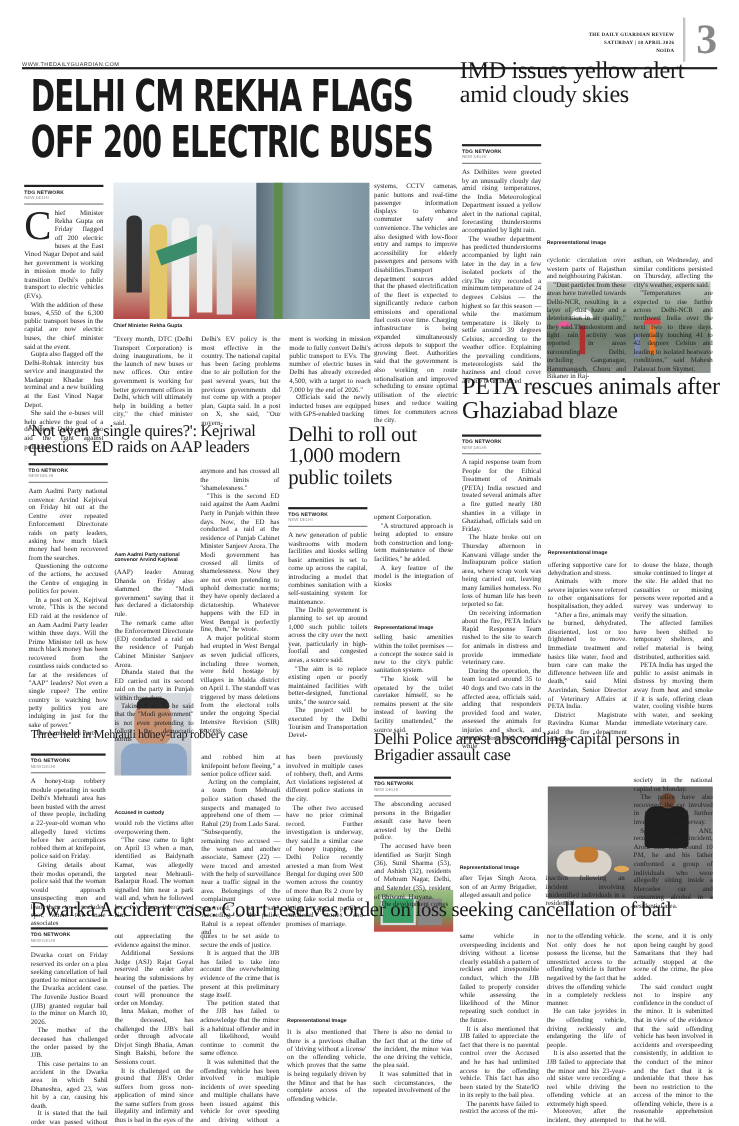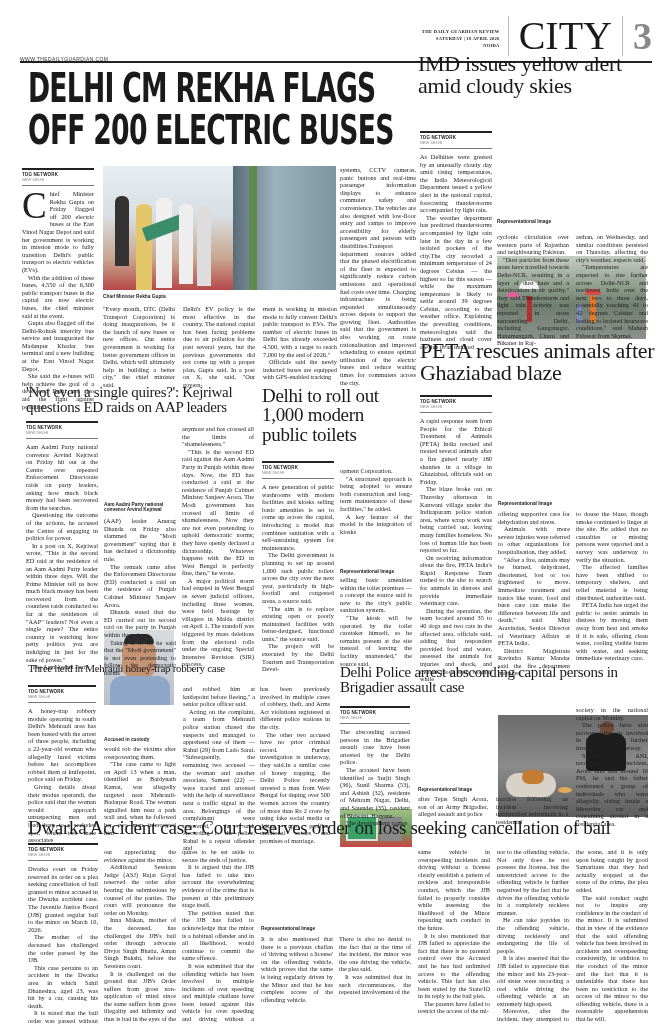--- a/index.html
+++ b/index.html
@@ -28,21 +28,20 @@
 <body>
 
 <div class="abs site">WWW.THEDAILYGUARDIAN.COM</div>
 <div class="abs mast">
   <div class="mast-meta">
     <div>THE DAILY GUARDIAN REVIEW</div>
     <div>SATURDAY | 18 APRIL 2026</div>
     <div>NOIDA</div>
   </div>
   <div class="mast-sep"></div>
-  <div class="mast-city">CITY</div>
   <div class="mast-sep"></div>
   <div class="mast-num">3</div>
 </div>
 <div class="abs rule"></div>
 
 <div class="abs" style="left:28px;top:67px;width:320px">
   <div class="hl-sans" style="font-size:40px;line-height:42px;transform:scaleX(.74);white-space:nowrap">DELHI CM REKHA FLAGS</div>
   <div class="hl-sans" style="font-size:40px;line-height:42px;transform:scaleX(.74);white-space:nowrap">OFF 200 ELECTRIC BUSES</div>
 </div>
 <div class="abs" style="left:22px;top:168px;width:72px">

